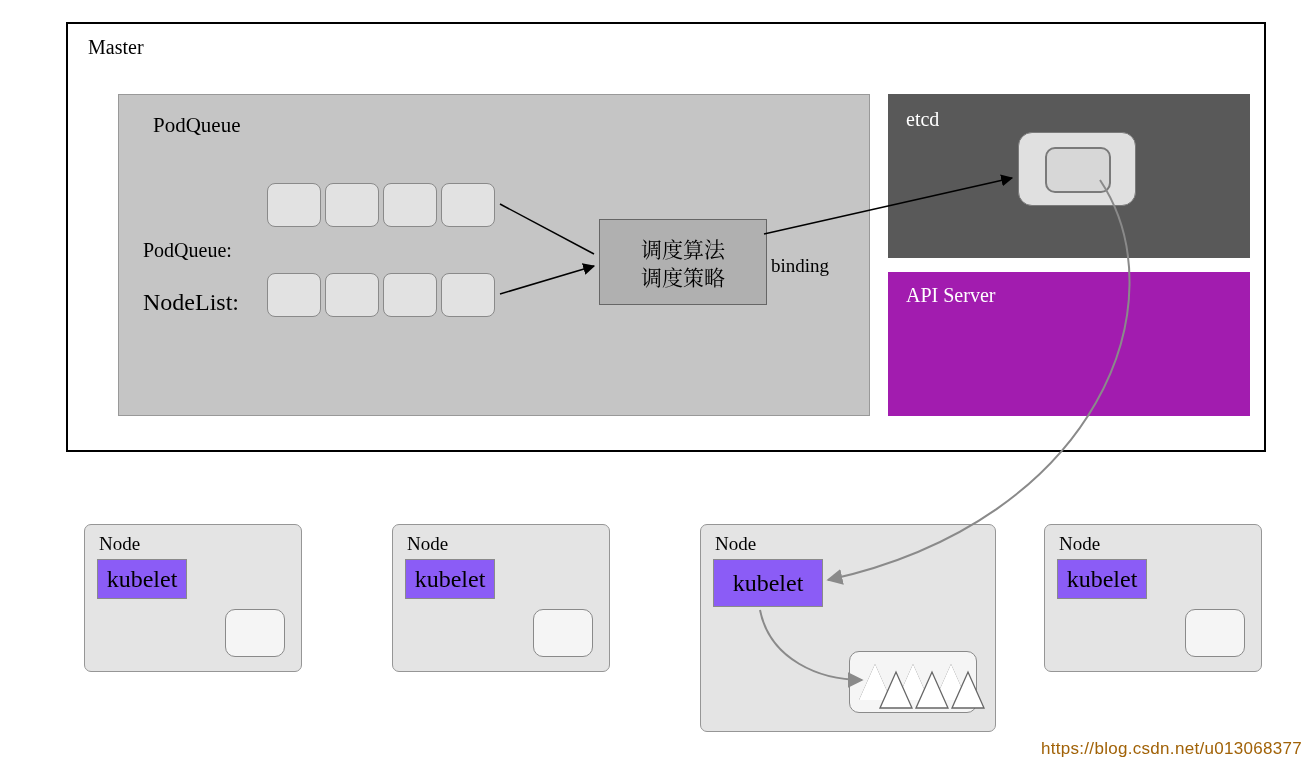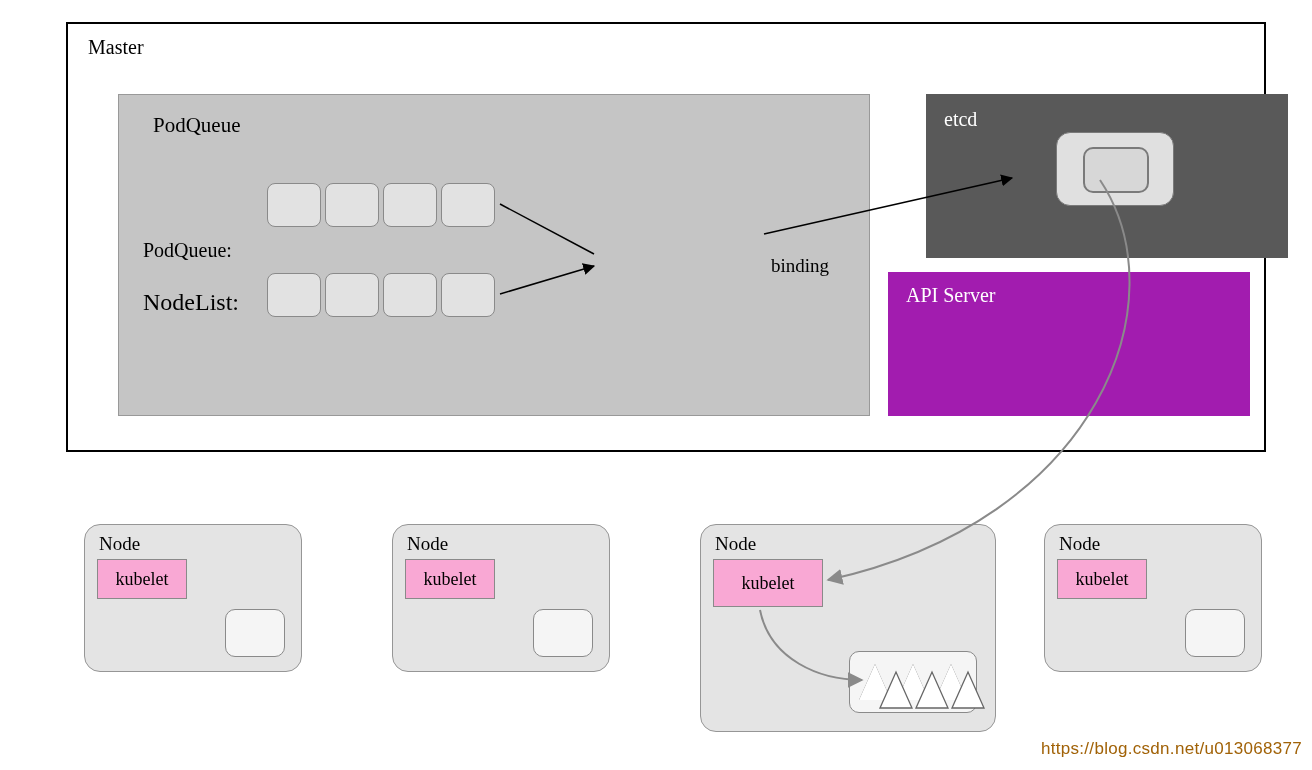--- a/index.html
+++ b/index.html
@@ -97,21 +97,20 @@
     margin-top: 44px;
   }
   .etcd-box {
     position: absolute;
     left: 820px;
     top: 70px;
     width: 362px;
     height: 164px;
     background: #595959;
     color: #fff;
-    margin-left: 38px;
   }
   .etcd-label {
     position: absolute;
     left: 18px;
     top: 14px;
     font-size: 20px;
   }
   .etcd-inner {
     position: absolute;
     left: 130px;
@@ -144,42 +143,42 @@
   .api-label {
     position: absolute;
     left: 18px;
     top: 12px;
     font-size: 20px;
   }
   .node-box {
     position: absolute;
     background: #e4e4e4;
     border: 1px solid #969696;
-    border-radius: 16px;
+    border-radius: 7px;
   }
   .node-small { width: 218px; height: 148px; }
   .node-big   { width: 296px; height: 208px; }
   .node-label {
     position: absolute;
     left: 14px;
     top: 8px;
     font-size: 19px;
   }
   .kubelet-box {
     position: absolute;
     left: 12px;
     top: 34px;
     width: 90px;
     height: 40px;
-    background: #f9a8d4;
+    background: #8b5cf6;
     border: 1px solid #8a8a8a;
     display: flex;
     align-items: center;
     justify-content: center;
-    font-size: 18px;
+    font-size: 24px;
   }
   .pod-empty {
     position: absolute;
     right: 16px;
     bottom: 14px;
     width: 60px;
     height: 48px;
     background: #f5f5f5;
     border: 1.5px solid #8a8a8a;
     border-radius: 10px;
@@ -252,20 +251,24 @@
         <div class="cell"></div>
         <div class="cell"></div>
       </div>
       <div class="cell-row row2">
         <div class="cell"></div>
         <div class="cell"></div>
         <div class="cell"></div>
         <div class="cell"></div>
       </div>
 
+      <div class="algo-box">
+        <span>调度算法</span>
+        <span>调度策略</span>
+      </div>
 
       <div class="binding-label">binding</div>
     </div>
 
     <div class="etcd-box">
       <div class="etcd-label">etcd</div>
       <div class="etcd-inner">
         <div class="etcd-inner2"></div>
       </div>
     </div>

